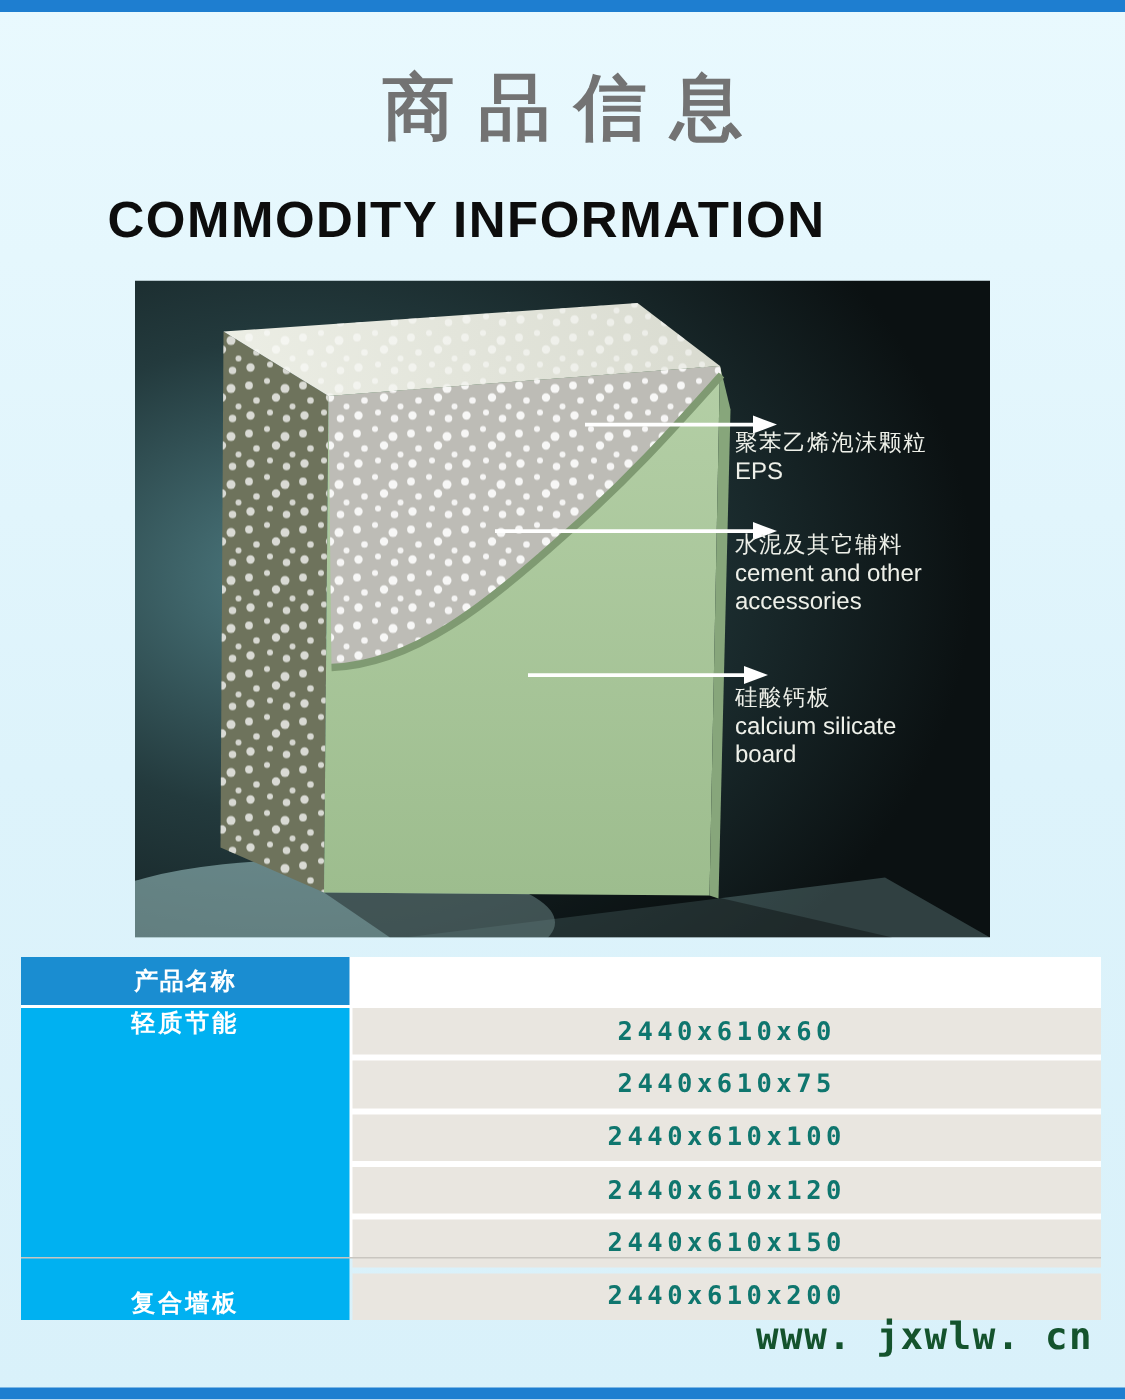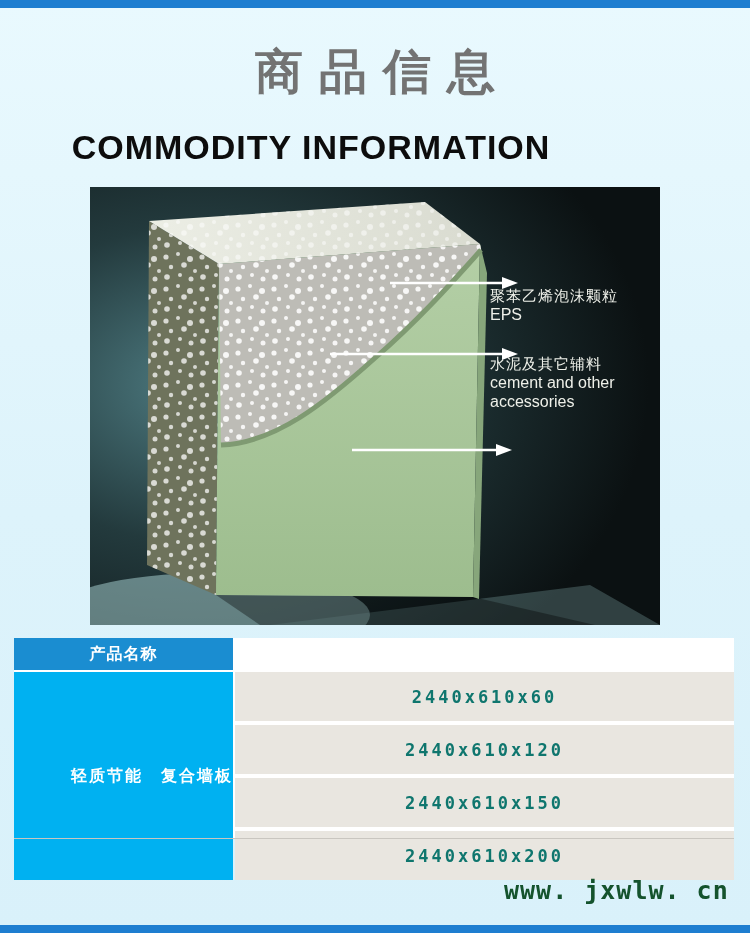--- a/index.html
+++ b/index.html
@@ -28,21 +28,21 @@
 
   .spec-table{position:absolute;left:14px;top:638px;width:720px;height:200px;background:#ffffff;}
   .tbl-header{position:absolute;left:0;top:0;width:720px;height:32px;display:flex;gap:2px;
       border-bottom:2px solid #ffffff;}
   .th{background:#1a8dd1;color:#ffffff;font-weight:bold;font-size:16px;
       display:flex;align-items:center;justify-content:center;letter-spacing:1px;}
   .th.c1{width:219px;}
   .th.c2{flex:1;}
   .name-cell{position:absolute;left:0;top:34px;width:219px;height:208px;background:#00b1f1;
       color:#ffffff;font-weight:bold;font-size:16px;letter-spacing:2px;
-      display:flex;flex-direction:row;align-items:center;justify-content:flex-end;gap:18px;}
+      display:flex;flex-direction:column;align-items:center;justify-content:space-between;gap:18px;}
   .rows{position:absolute;left:221px;top:34px;right:0;height:208px;
       display:flex;flex-direction:column;gap:4px;}
   .row{flex:1;background:#e9e6e0;display:flex;align-items:center;justify-content:center;
       font-family:"DejaVu Sans Mono","Liberation Mono",monospace;
       font-weight:bold;font-size:17px;color:#0f766e;letter-spacing:3px;}
   .spec-table::after{content:"";position:absolute;left:0;bottom:-1px;width:720px;height:1px;background:#c9c6c0;}
 
   .watermark{position:absolute;left:504px;top:876px;white-space:nowrap;
       font-family:"DejaVu Sans Mono","Liberation Mono",monospace;
       font-size:25px;font-weight:bold;color:#14532d;letter-spacing:1px;z-index:5;}
@@ -118,32 +118,39 @@
 
   <div class="ph-label lbl-1">
     <div class="zh">聚苯乙烯泡沫颗粒</div>
     <div class="en">EPS</div>
   </div>
   <div class="ph-label lbl-2">
     <div class="zh">水泥及其它辅料</div>
     <div class="en">cement and other</div>
     <div class="en">accessories</div>
   </div>
+  <div class="ph-label lbl-3">
+    <div class="zh">硅酸钙板</div>
+    <div class="en">calcium silicate</div>
+    <div class="en">board</div>
+  </div>
 </div>
 
 <div class="spec-table">
   <div class="tbl-header">
     <div class="th c1">产品名称</div>
   </div>
   <div class="name-cell">
     <div>轻质节能</div>
     <div>复合墙板</div>
   </div>
   <div class="rows">
     <div class="row">2440x610x60</div>
+    <div class="row">2440x610x75</div>
+    <div class="row">2440x610x100</div>
     <div class="row">2440x610x120</div>
     <div class="row">2440x610x150</div>
     <div class="row">2440x610x200</div>
   </div>
 </div>
 
 <div class="watermark">www. jxwlw. cn</div>
 
 <div class="bar bottom"></div>
 

